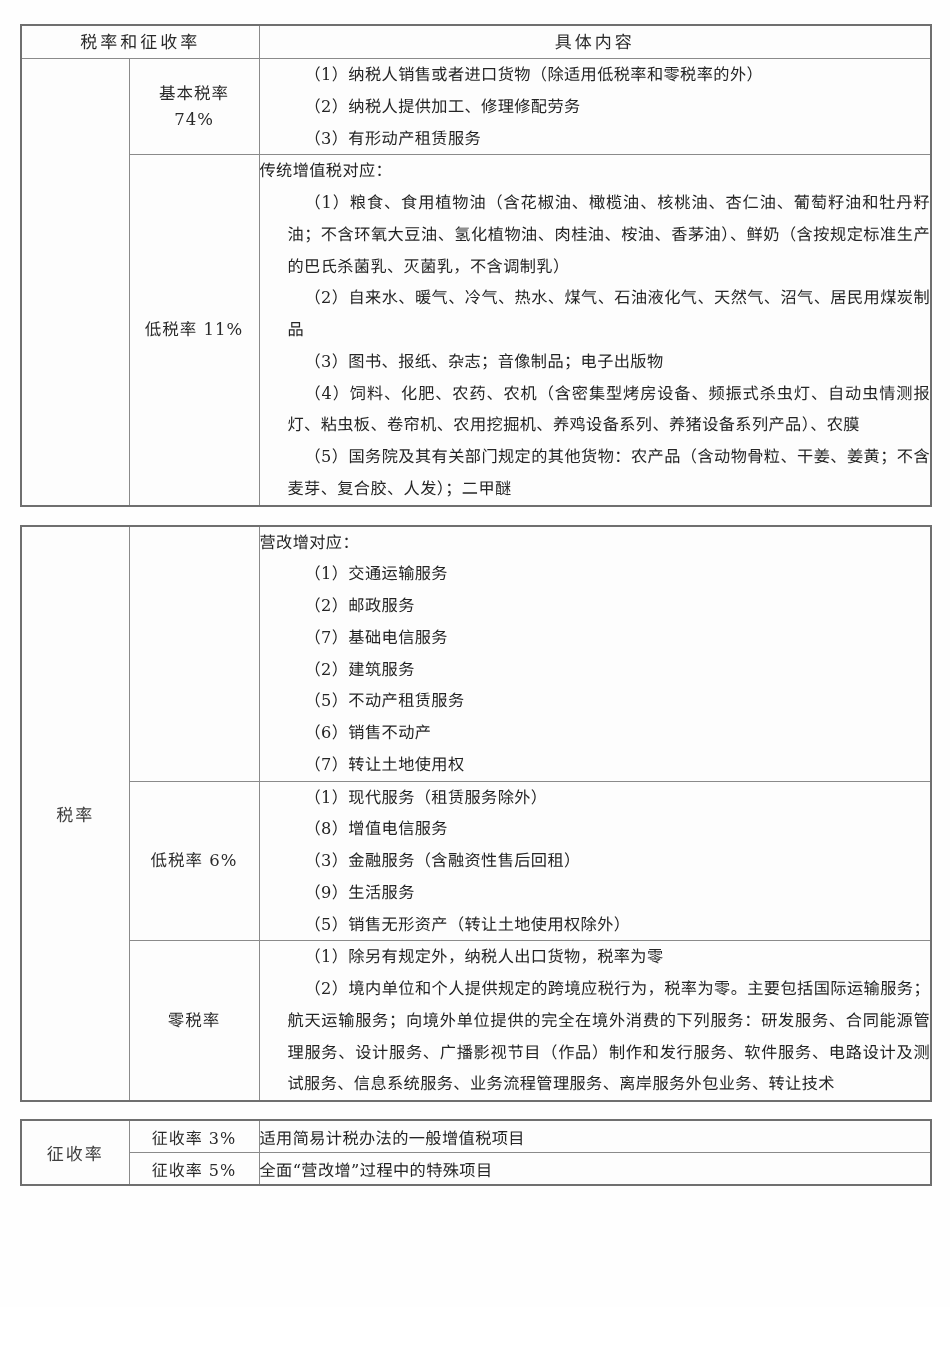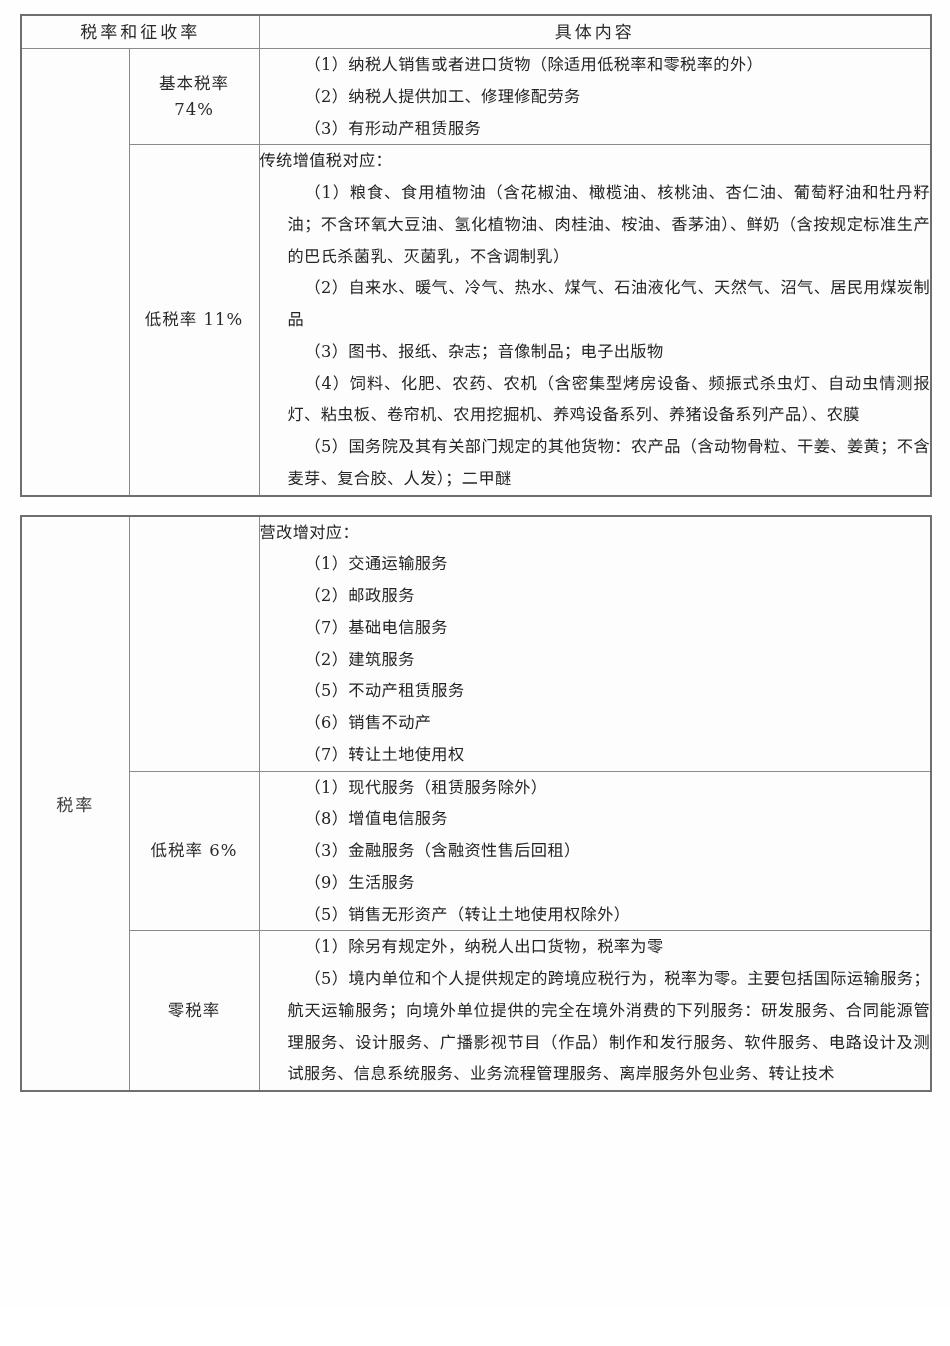--- a/index.html
+++ b/index.html
@@ -15,21 +15,21 @@
     color: #232323;
     -webkit-font-smoothing: antialiased;
   }
 
   #page {
     position: relative;
     width: 950px;
     height: 1307px;
     background: #fefefe;
     box-sizing: border-box;
-    padding: 14px 20px 0 20px;
+    padding: 24px 20px 0 20px;
   }
 
   
   .tbl {
     width: 910px;
     border-collapse: collapse;
     table-layout: fixed;
     background: #fdfdfd;
   }
   .tbl td, .tbl th {
@@ -207,22 +207,40 @@
           <span class="item">（5）销售无形资产（转让土地使用权除外）</span>
         </td>
       </tr>
 
       <tr>
         <td class="rate-label">
           <div>零税率</div>
         </td>
         <td class="content">
           <span class="item">（1）除另有规定外，纳税人出口货物，税率为零</span>
-          <span class="item">（5）境内单位和个人提供规定的跨境应税行为，税率为零。主要包括国际运输服务；航天运输服务；向境外单位提供的完全在境外消费的下列服务：研发服务、合同能源管理服务、设计服务、广播影视节目（作品）制作和发行服务、软件服务、电路设计及测试服务、信息系统服务、业务流程管理服务、离岸服务外包业务、转让技术</span>
+          <span class="item">（2）境内单位和个人提供规定的跨境应税行为，税率为零。主要包括国际运输服务；航天运输服务；向境外单位提供的完全在境外消费的下列服务：研发服务、合同能源管理服务、设计服务、广播影视节目（作品）制作和发行服务、软件服务、电路设计及测试服务、信息系统服务、业务流程管理服务、离岸服务外包业务、转让技术</span>
         </td>
       </tr>
     </tbody>
   </table>
 
   <div class="block-gap-2"></div>
 
+  <table class="tbl outer-thick">
+    <colgroup>
+        <col class="c1">
+        <col class="c2">
+        <col class="c3">
+      </colgroup>
+    <tbody>
+      <tr>
+        <td rowspan="2" class="group-label">征收率</td>
+        <td class="small-label">征收率 3%</td>
+        <td class="small-content">适用简易计税办法的一般增值税项目</td>
+      </tr>
+      <tr>
+        <td class="small-label">征收率 5%</td>
+        <td class="small-content">全面“营改增”过程中的特殊项目</td>
+      </tr>
+    </tbody>
+  </table>
 
 </div>
 
 </body></html>

